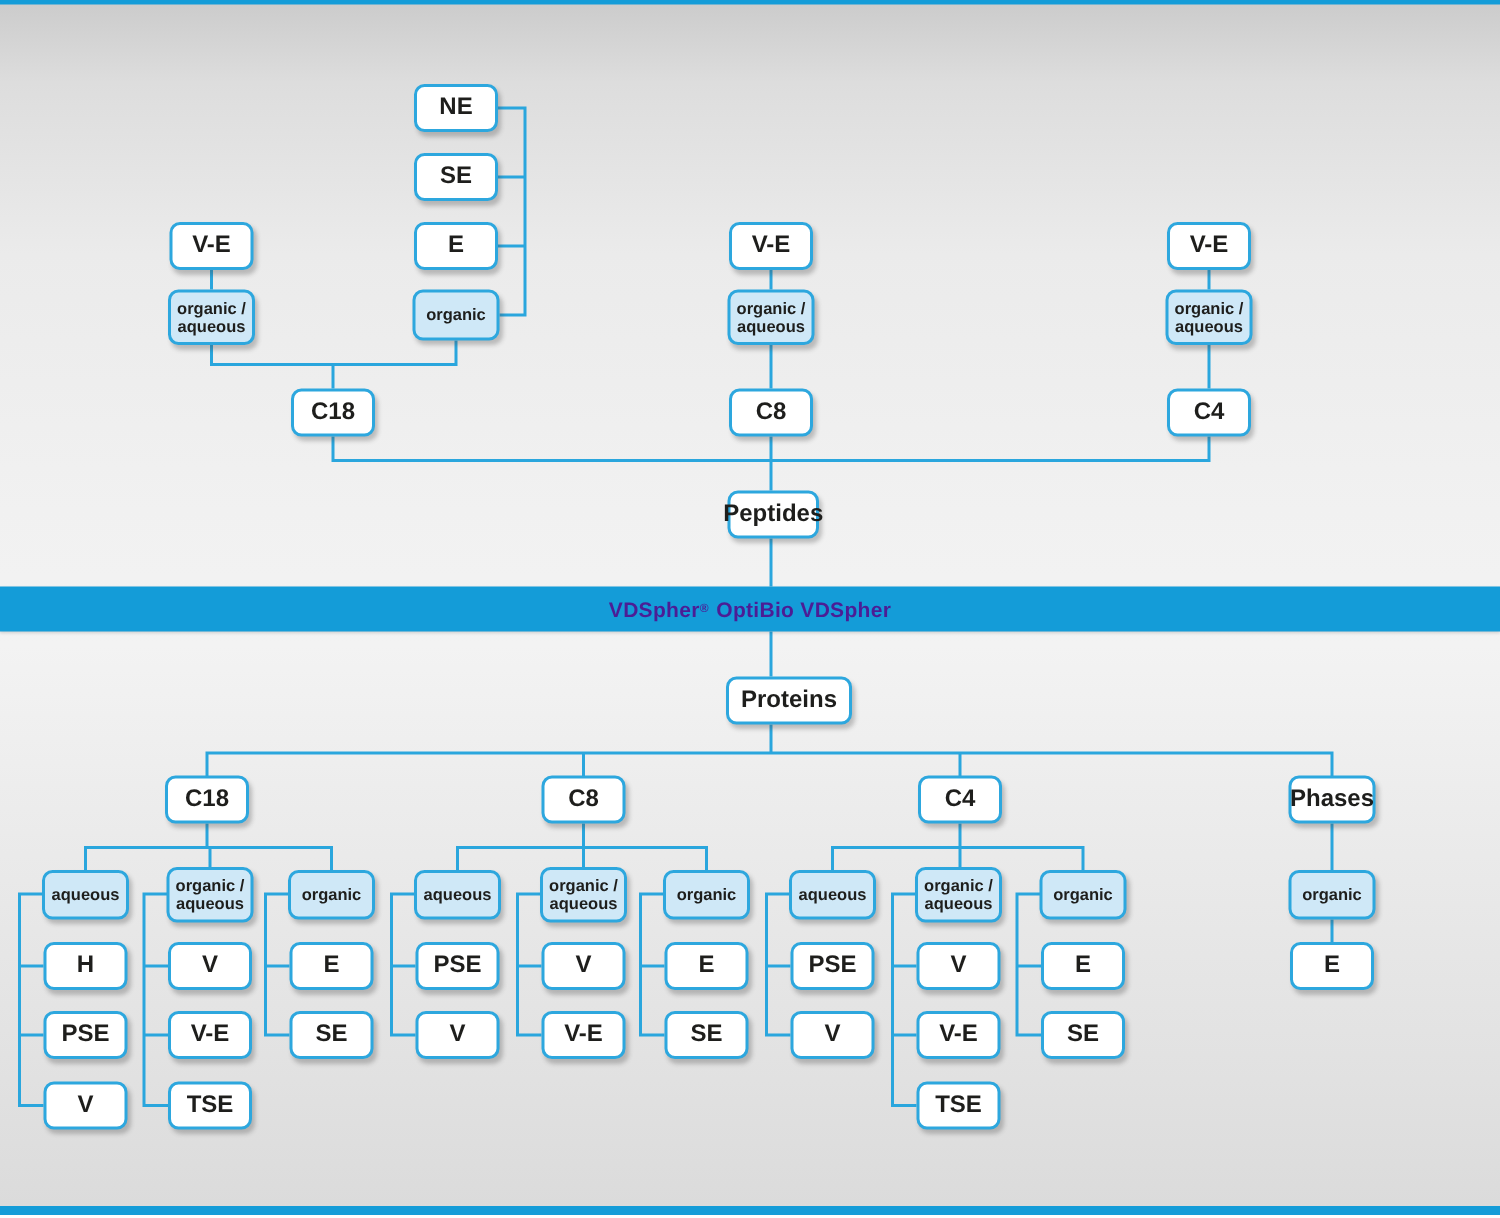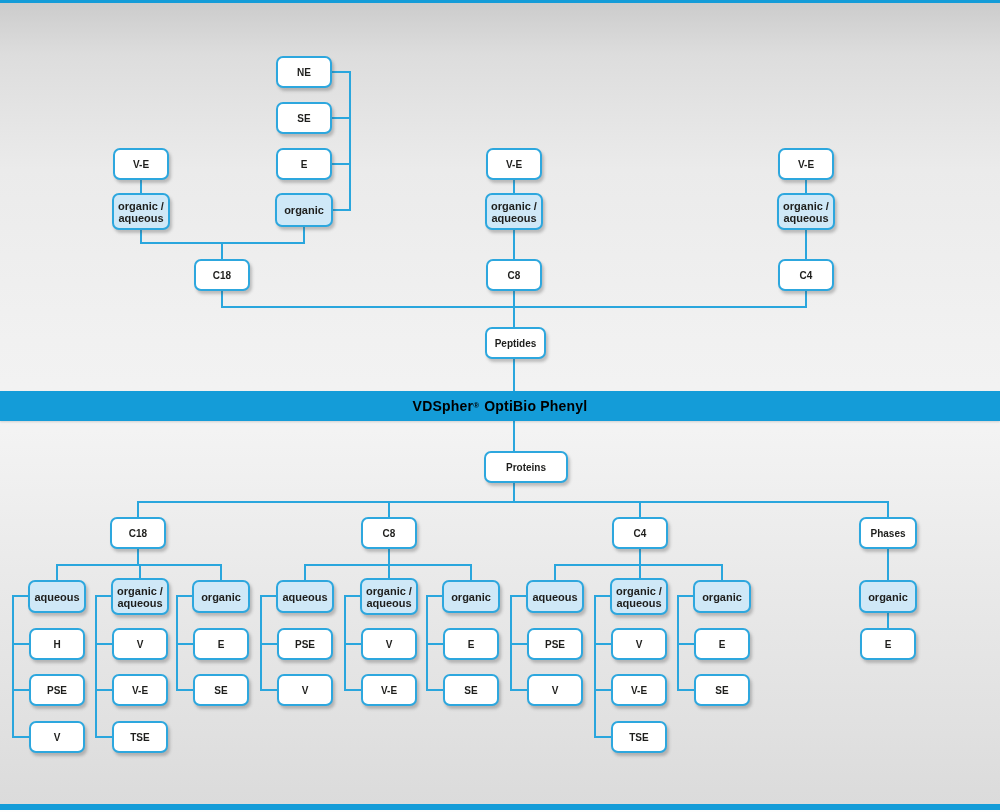--- a/index.html
+++ b/index.html
@@ -10,31 +10,31 @@
       #cbcbcb 0px,#dddddd 55px,#ebebeb 170px,#f1f1f1 340px,
       #f3f3f3 430px,#eaeaea 570px,#e1e1e1 720px,#dbdbdb 804px,#ffffff 812px);
   }
   .strip-top{position:absolute;left:0;top:0;width:1000px;height:3px;background:#149cd8;}
   .strip-bottom{position:absolute;left:0;top:804px;width:1000px;height:6px;background:#149cd8;}
   .strip-bottom-white{position:absolute;left:0;top:810px;width:1000px;height:2px;background:#fdfdfd;}
   svg.connectors{position:absolute;left:0;top:0;}
   .banner{
     position:absolute;left:0;top:391px;width:1000px;height:30px;background:#149cd8;
     display:flex;align-items:center;justify-content:center;
-    color:#000000;font-weight:bold;font-size:14px;letter-spacing:.2px;
+    color:#4c1d95;font-weight:bold;font-size:14px;letter-spacing:.2px;
     box-shadow:0 1px 2px rgba(0,0,0,.15);
   }
   .banner sup{font-size:8px;line-height:0;vertical-align:super;}
   .banner .suffix{margin-left:5px;}
   .node{
     position:absolute;box-sizing:border-box;
     width:56px;height:32px;
     background:#ffffff;border:2px solid #2da7de;border-radius:7px;
     display:flex;align-items:center;justify-content:center;text-align:center;
-    font-weight:bold;font-size:10px;color:#1e1e1c;
+    font-weight:bold;font-size:16px;color:#1e1e1c;
     box-shadow:2px 3px 3px rgba(70,70,70,.30);
   }
   .node.mode{
     background:#cfe8f7;width:58px;height:37px;
     font-size:11px;line-height:12px;white-space:pre-line;
   }
   .node.mode.single{height:33px;}
 </style>
 </head>
 <body>
@@ -88,21 +88,21 @@
   <div class="node" style="left:778px;top:148px">V-E</div>
   <div class="node mode" style="left:777px;top:193px">organic /
 aqueous</div>
   <div class="node" style="left:778px;top:259px">C4</div>
 
   <div class="node" style="left:485px;top:327px;width:61px">Peptides</div>
 
   <div class="banner">
     <span>VDSpher</span>
       <sup>®</sup>
-      <span class="suffix">OptiBio Phenyl</span>
+      <span class="suffix">OptiBio VDSpher</span>
   </div>
 
   <div class="node" style="left:484px;top:451px;width:84px">Proteins</div>
 
   <div class="node" style="left:110px;top:517px">C18</div>
   <div class="node" style="left:361px;top:517px">C8</div>
   <div class="node" style="left:612px;top:517px">C4</div>
   <div class="node" style="left:859px;top:517px;width:58px">Phases</div>
 
   <div class="node mode single" style="left:28px;top:580px">aqueous</div>

